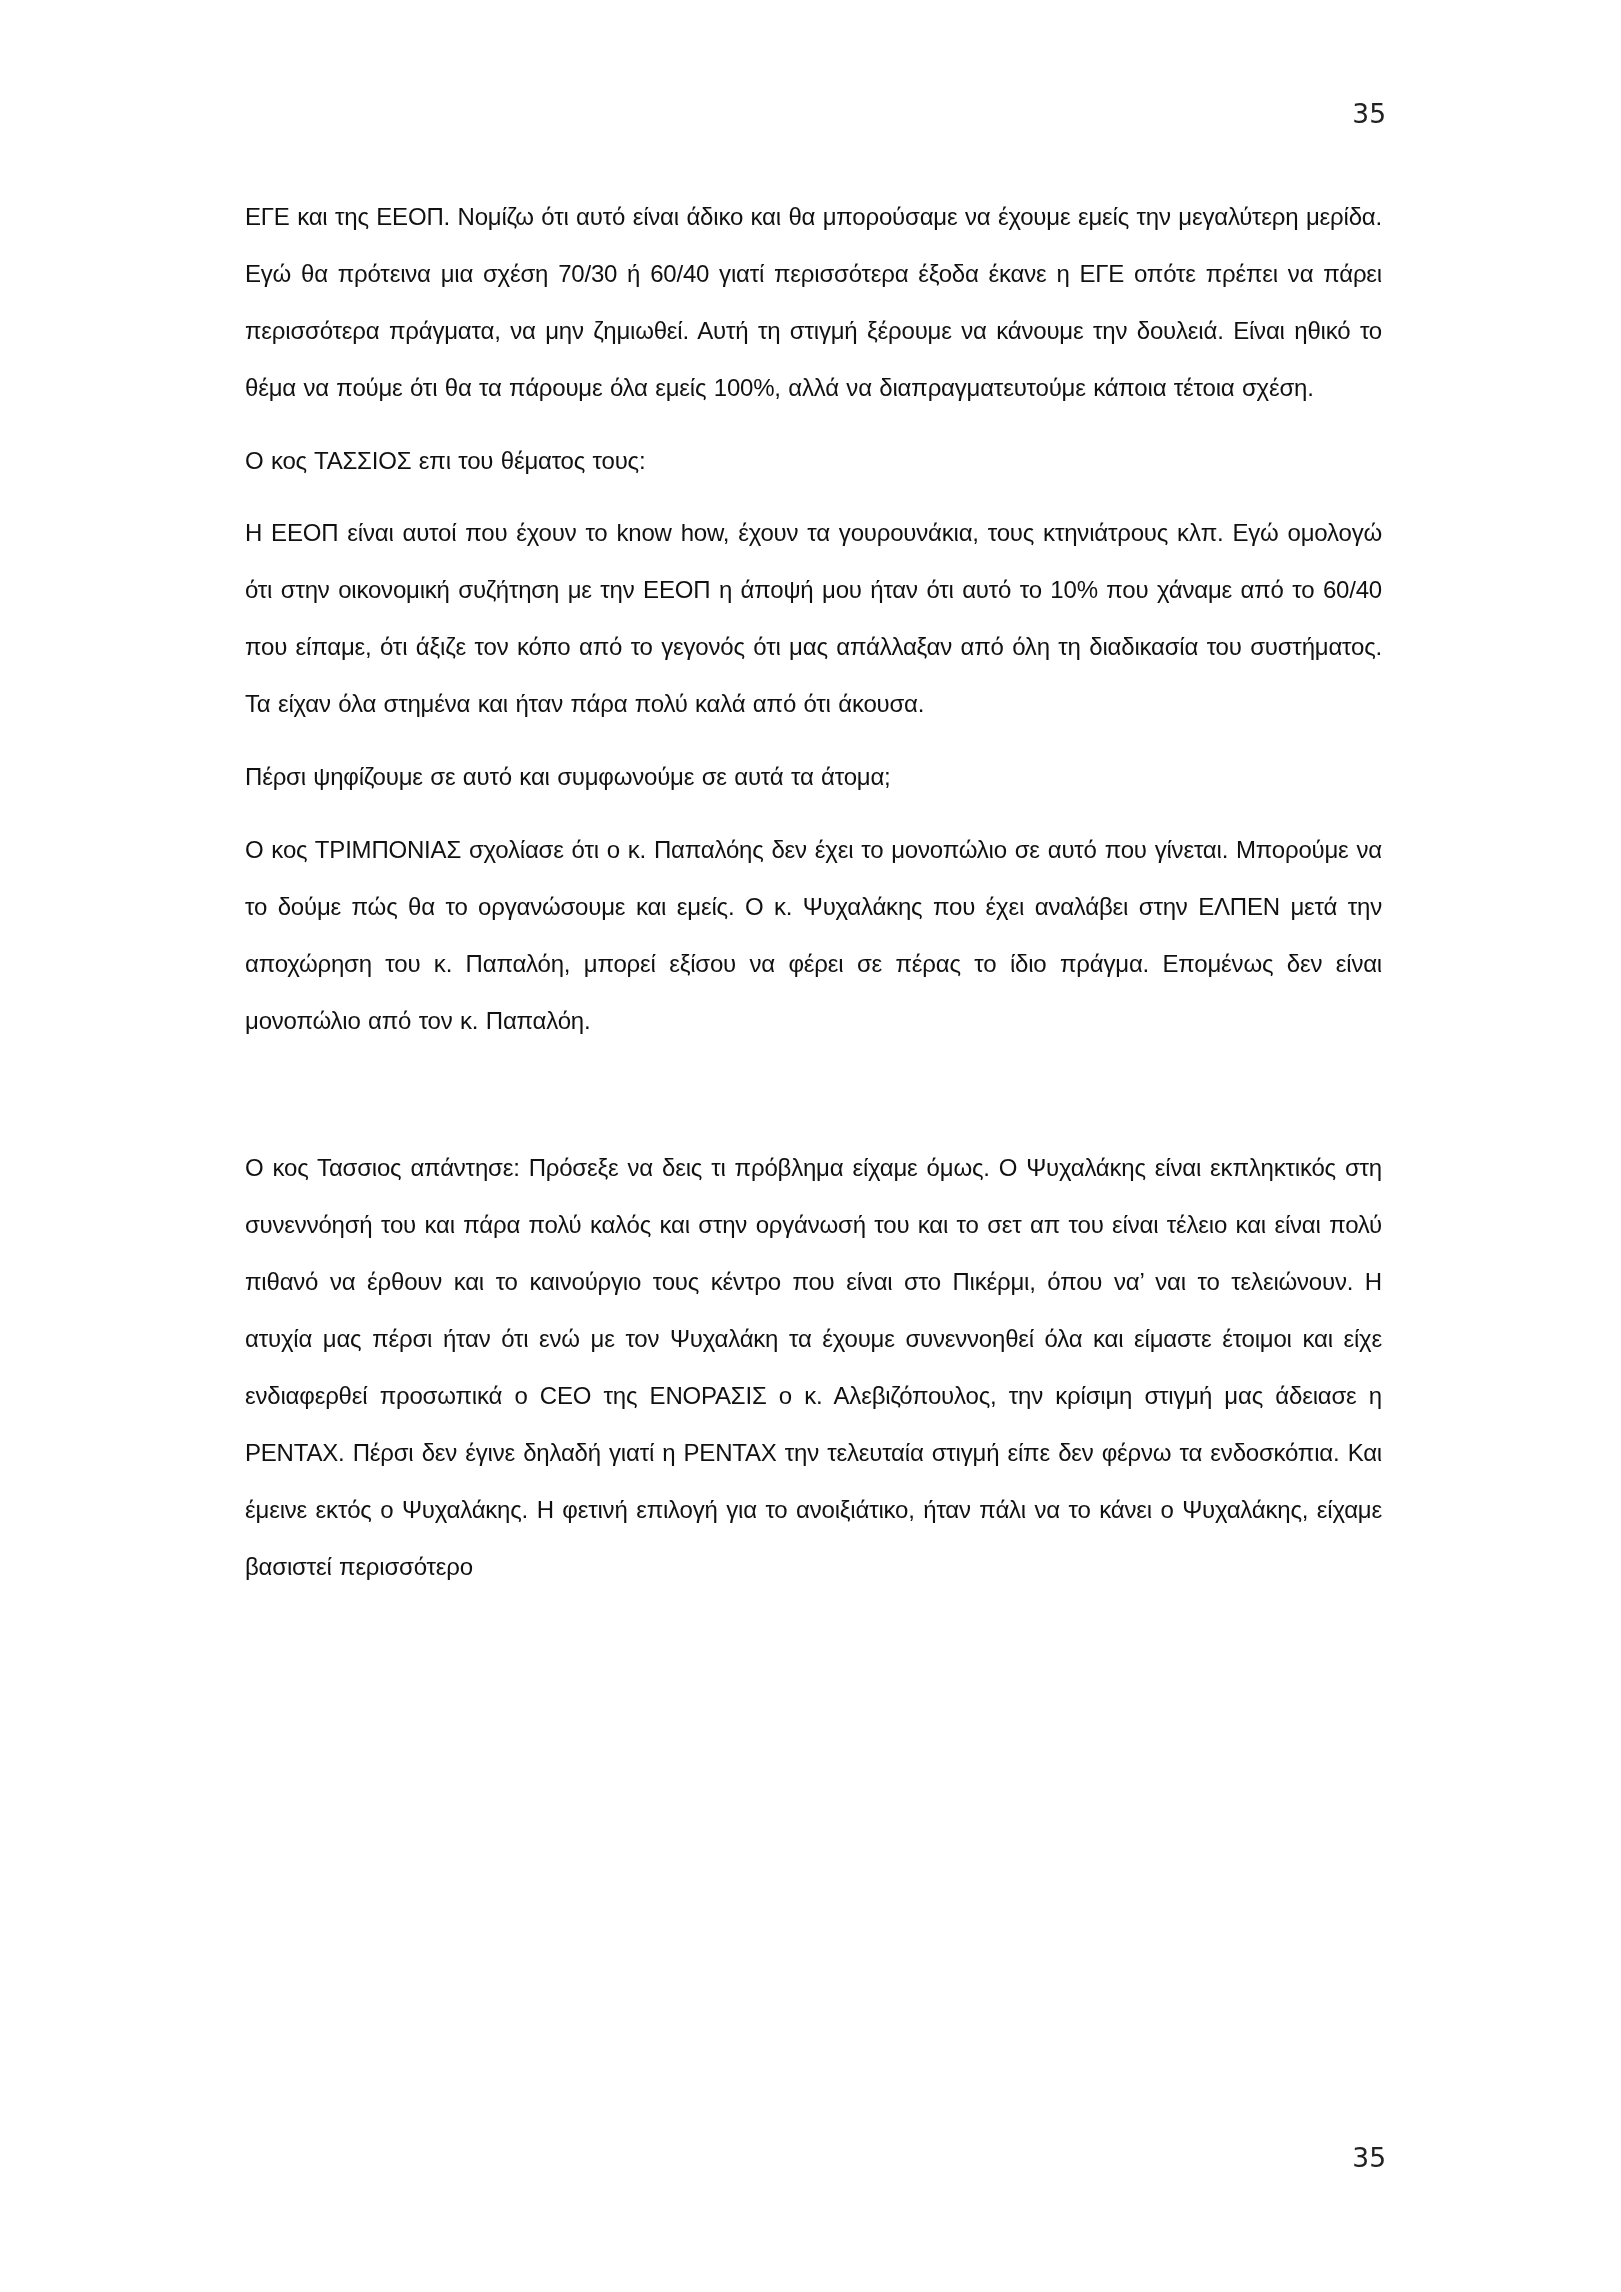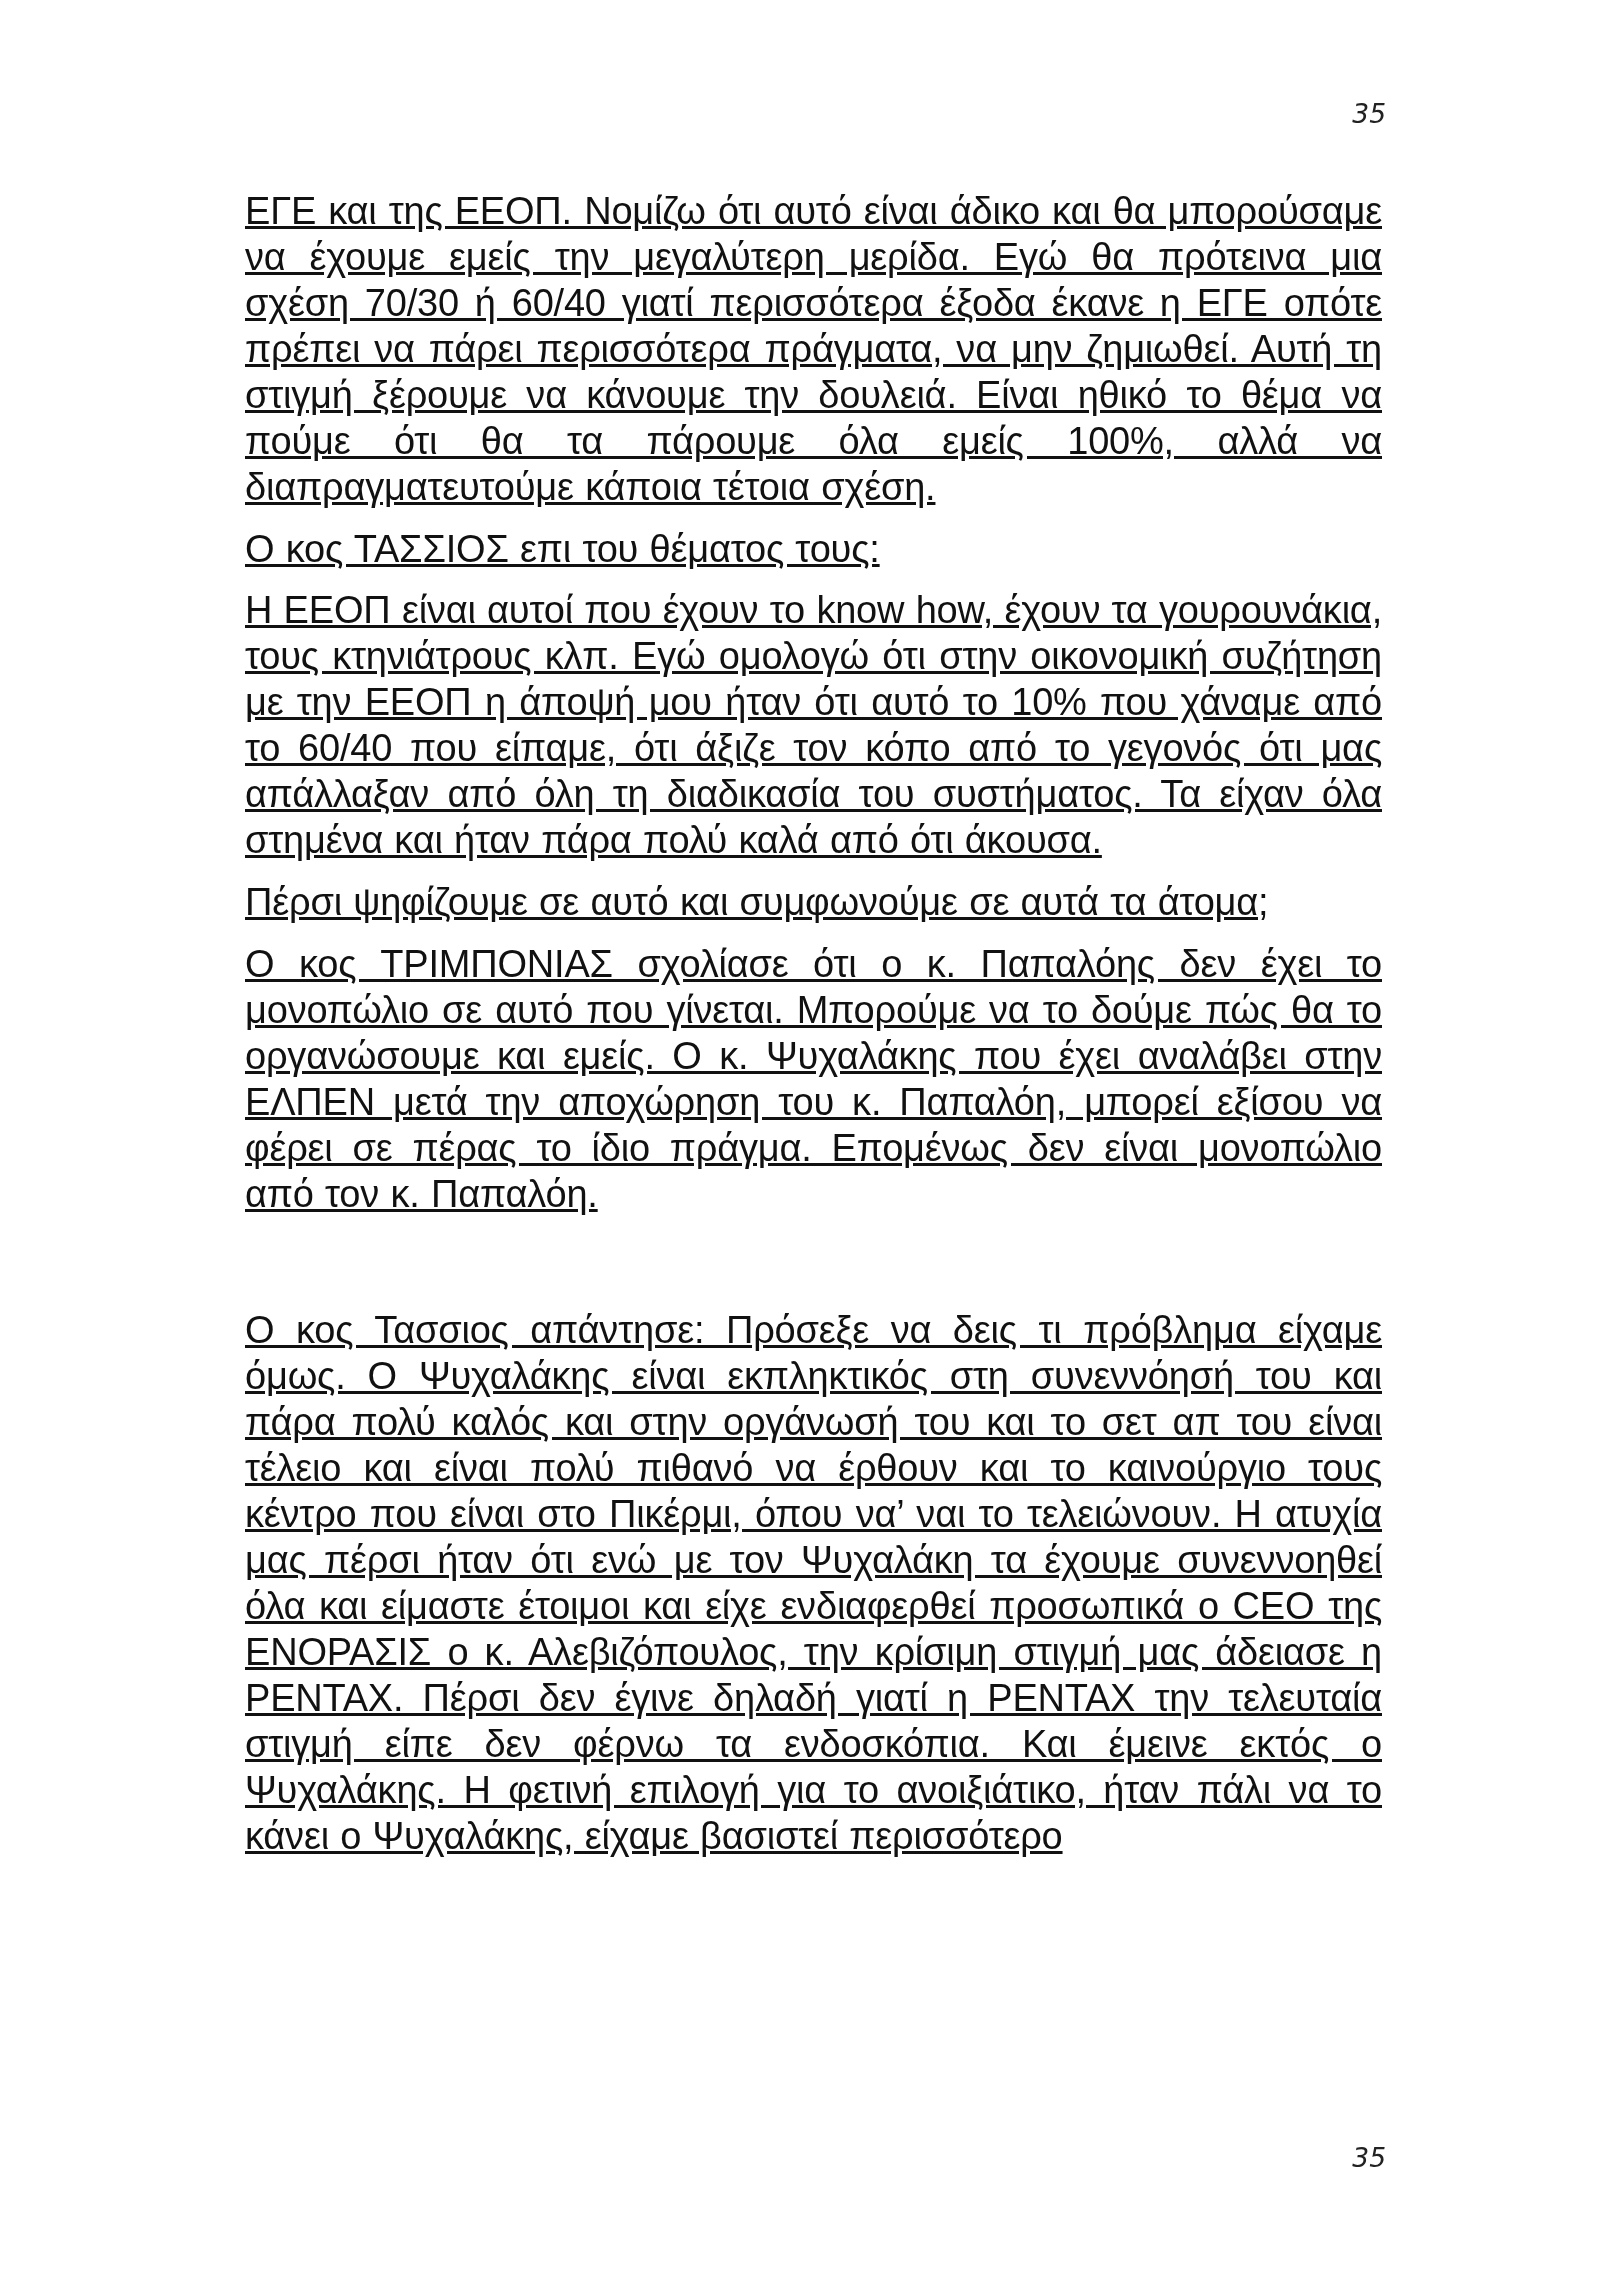--- a/index.html
+++ b/index.html
@@ -1,24 +1,24 @@
 <!DOCTYPE html>
 <html><head>
 <meta charset="utf-8">
 <style>
   html, body { margin: 0; padding: 0; background: #ffffff; }
   body { width: 1621px; height: 2293px; position: relative; overflow: hidden;
          font-family: "Liberation Sans", sans-serif; color: #111; }
   .page-number { position: absolute; right: 235px; font-family: "DejaVu Sans", sans-serif;
-                 font-size: 26.5px; color: #222; font-style: italic; }
+                 font-size: 26.5px; color: #222; }
   .page-number.top { top: 98px; }
   .page-number.bottom { top: 2142px; }
   .content { position: absolute; left: 245px; top: 188px; width: 1137px; }
-  .para { margin: 0 0 15.7px 0; font-size: 38px; line-height: 46px; text-align: justify;
-          text-align-last: left; letter-spacing: -0.2px; word-spacing: 1px; transform-origin: left top; text-decoration: underline; }
+  .para { margin: 0 0 15.7px 0; font-size: 24px; line-height: 57px; text-align: justify;
+          text-align-last: left; letter-spacing: -0.2px; word-spacing: 1px; transform-origin: left top; }
   .para.gap-large { margin-top: 90px; }
 </style>
 </head>
 <body>
 
 <div class="page-number top">35</div>
 
 <div class="content">
   <p class="para">ΕΓΕ και της ΕΕΟΠ. Νομίζω ότι αυτό είναι άδικο και θα μπορούσαμε να έχουμε εμείς την μεγαλύτερη μερίδα. Εγώ θα πρότεινα μια σχέση 70/30 ή 60/40 γιατί περισσότερα έξοδα έκανε η ΕΓΕ οπότε πρέπει να πάρει περισσότερα πράγματα, να μην ζημιωθεί. Αυτή τη στιγμή ξέρουμε να κάνουμε την δουλειά. Είναι ηθικό το θέμα να πούμε ότι θα τα πάρουμε όλα εμείς 100%, αλλά να διαπραγματευτούμε κάποια τέτοια σχέση.</p>
   <p class="para">Ο κος ΤΑΣΣΙΟΣ επι του θέματος τους:</p>

